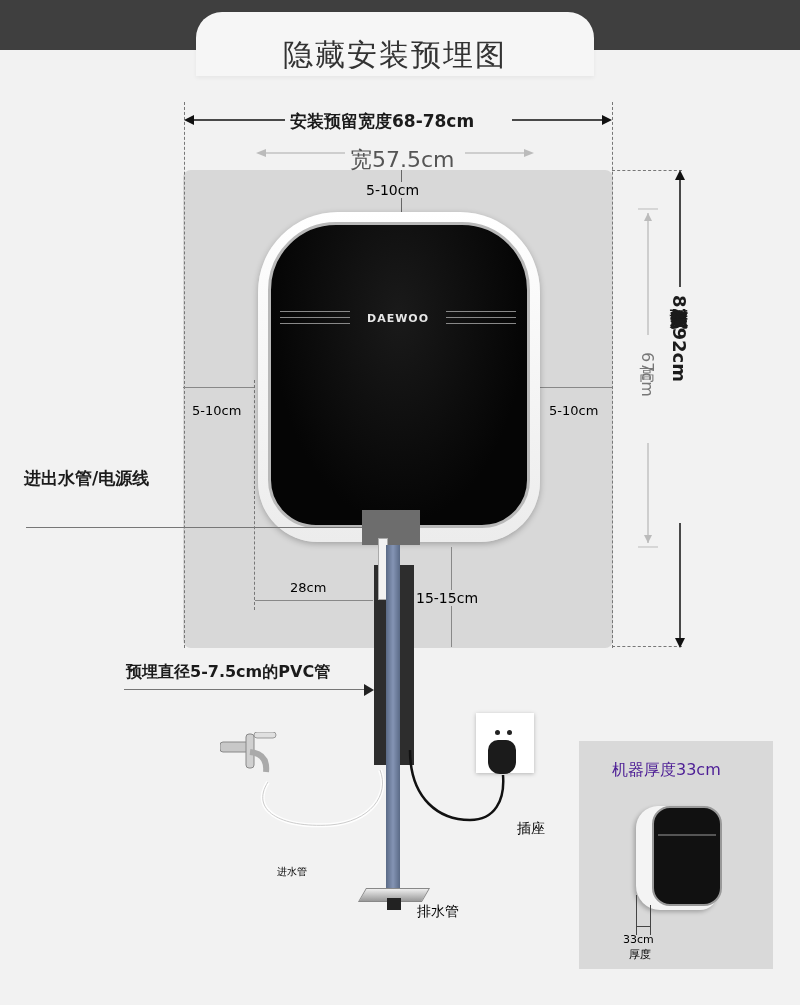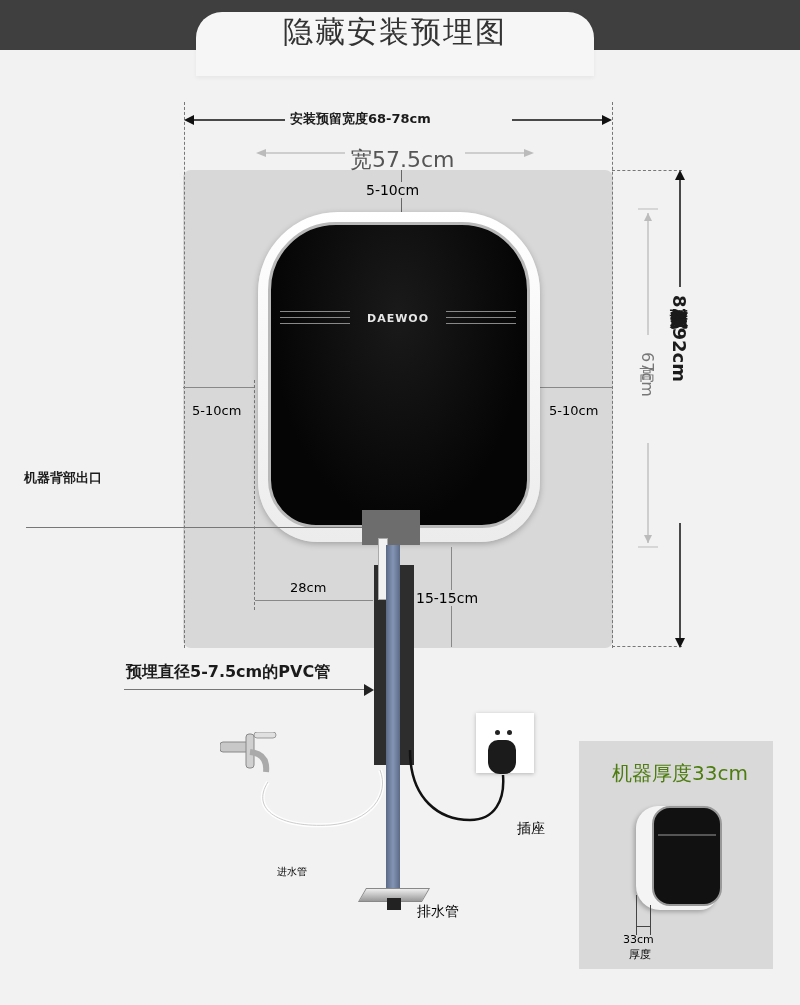--- a/index.html
+++ b/index.html
@@ -7,28 +7,28 @@
     width: 800px; height: 1005px; position: relative; overflow: hidden;
     background: #f2f2f2;
     font-family: "DejaVu Sans", "Liberation Sans", sans-serif;
     color: #222;
   }
   .topbar { position: absolute; left: 0; top: 0; width: 800px; height: 50px; background: #3f3f3f; }
   .title-pill {
     position: absolute; left: 196px; top: 12px; width: 398px; height: 64px;
     background: #f6f6f6; border-radius: 26px 26px 0 0;
     box-shadow: 0 2px 4px rgba(0,0,0,0.05);
-    display: flex; align-items: flex-start; justify-content: center;
+    display: flex; align-items: flex-end; justify-content: center;
   }
   .title-text { font-size: 30px; color: #333; letter-spacing: 2px; }
   .abs { position: absolute; }
   .panel { position: absolute; left: 183px; top: 170px; width: 430px; height: 478px; background: #d8d8d8; border-radius: 8px; }
   .dash-v { position: absolute; width: 0; border-left: 1px dashed #777; }
   .dash-h { position: absolute; height: 0; border-top: 1px dashed #777; }
-  .label-bold { font-weight: bold; font-size: 13px; color: #1b1b1b; white-space: nowrap; }
+  .label-bold { font-weight: bold; font-size: 17px; color: #1b1b1b; white-space: nowrap; }
   .label-gray { font-size: 15px; color: #555; white-space: nowrap; }
   .label-small { font-size: 13px; color: #000000; white-space: nowrap; }
   .vtext { writing-mode: vertical-rl; }
   
   .machine-outer {
     position: absolute; left: 258px; top: 212px; width: 282px; height: 330px;
     background: linear-gradient(180deg,#ffffff 0%,#ececec 100%);
     border-radius: 80px 80px 60px 60px;
     box-shadow: 0 2px 6px rgba(0,0,0,0.25);
   }
@@ -110,21 +110,21 @@
 <div class="machine-face"></div>
 <div class="band-line" style="left:280px;top:311px;width:70px;"></div>
 <div class="band-line" style="left:280px;top:317px;width:70px;"></div>
 <div class="band-line" style="left:280px;top:323px;width:70px;"></div>
 <div class="band-line" style="left:446px;top:311px;width:70px;"></div>
 <div class="band-line" style="left:446px;top:317px;width:70px;"></div>
 <div class="band-line" style="left:446px;top:323px;width:70px;"></div>
 <div class="brand-text">DAEWOO</div>
 
 <div class="abs label-bold" style="left:24px;top:465px;line-height:26px;">
-  <div>机器背部出口</div>
+  <div>进出水管/电源线</div>
 </div>
 <div class="abs" style="left:26px;top:527px;width:345px;height:1px;background:#777;"></div>
 <div class="outlet-box"></div>
 
 <div class="abs" style="left:255px;top:600px;width:118px;height:1px;background:#888;"></div>
 <div class="abs label-small" style="left:290px;top:580px;">28cm</div>
 <div class="abs" style="left:451px;top:547px;width:1px;height:100px;background:#888;"></div>
 <div class="abs label-small" style="left:416px;top:590px;font-size:14px;background:#d8d8d8;">15-15cm</div>
 
 <div class="pvc"></div>
@@ -154,21 +154,21 @@
 <div class="hole" style="left:507px;top:730px;"></div>
 <div class="plug"></div>
 <div class="abs label-small" style="left:491px;top:820px;font-size:14px;margin-left:26px;">插座</div>
 
 <div class="drain"></div>
 <div class="abs" style="left:387px;top:898px;width:14px;height:12px;background:#222;"></div>
 <div class="abs label-small" style="left:277px;top:865px;font-size:10px;">进水管</div>
 <div class="abs label-small" style="left:417px;top:903px;font-size:14px;">排水管</div>
 
 <div class="thickness-card"></div>
-<div class="abs label-gray" style="left:612px;top:760px;font-size:20px;color:#4d7c0f;">机器厚度33cm</div>
+<div class="abs label-gray" style="left:612px;top:760px;font-size:16px;color:#4c1d95;">机器厚度33cm</div>
 <div class="mini-outer"></div>
 <div class="mini-face"></div>
 <div class="abs" style="left:658px;top:834px;width:58px;height:2px;background:#555;"></div>
 <div class="abs" style="left:636px;top:895px;width:1px;height:40px;background:#444;"></div>
 <div class="abs" style="left:650px;top:905px;width:1px;height:30px;background:#444;"></div>
 <div class="abs" style="left:636px;top:926px;width:14px;height:1px;background:#444;"></div>
 <div class="abs label-small" style="left:623px;top:933px;font-size:11px;">33cm</div>
 <div class="abs label-small" style="left:629px;top:947px;font-size:11px;">厚度</div>
 
 </body></html>

